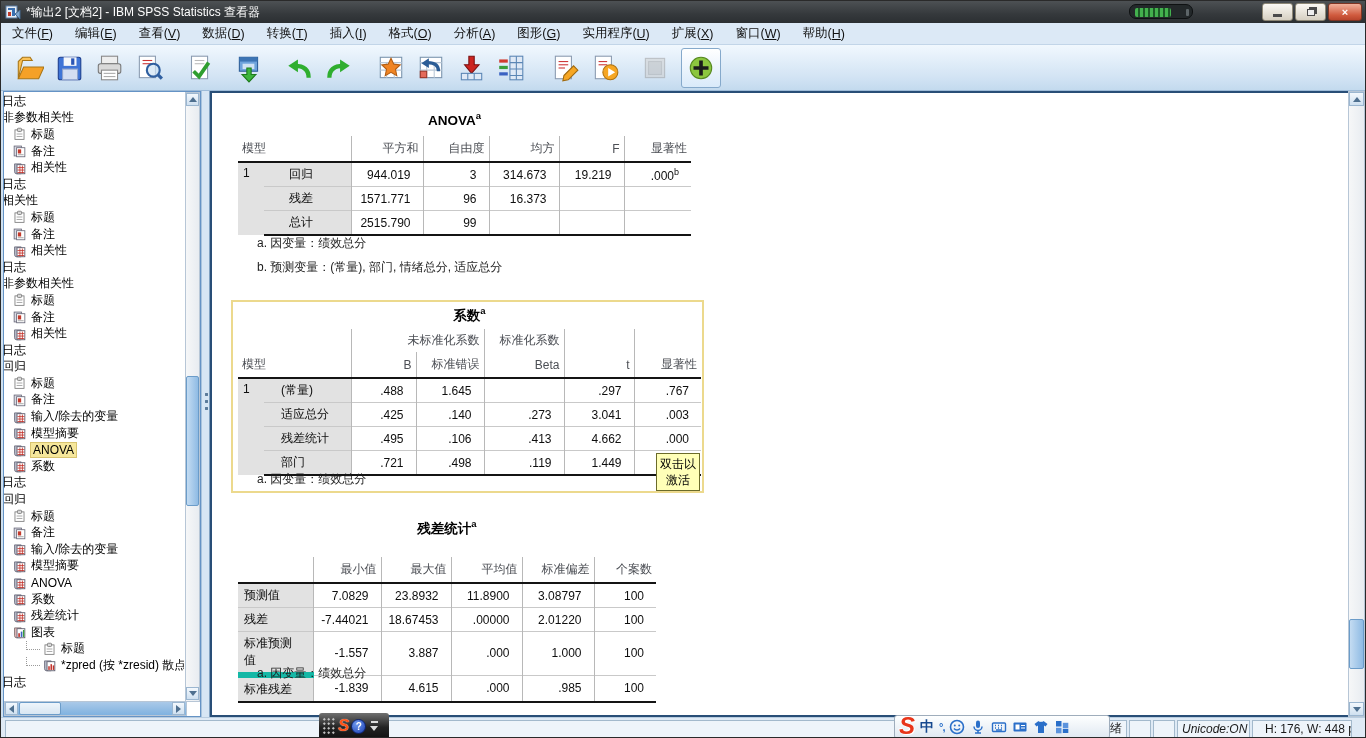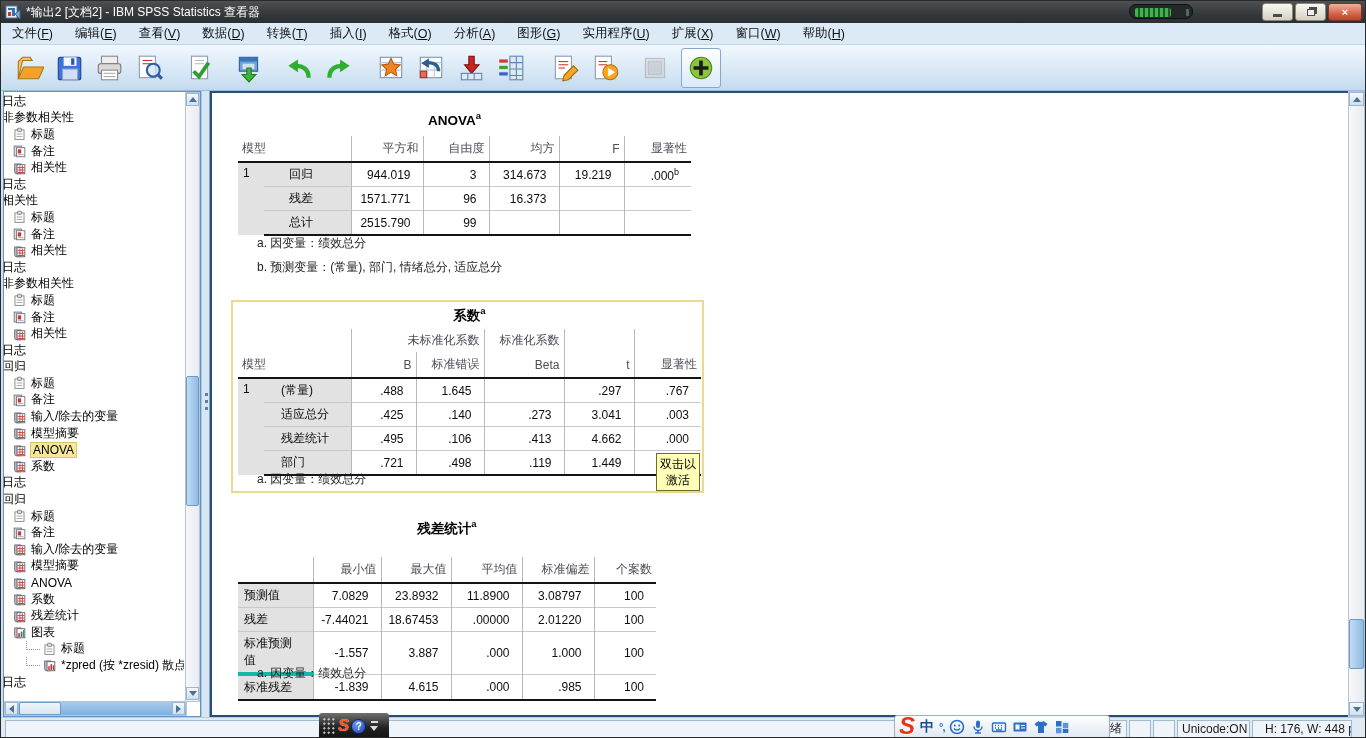--- a/index.html
+++ b/index.html
@@ -742,21 +742,21 @@
               </tr>
               <tr>
                 <td class="lcell mcell gray" style="border-top:1px solid #c9c9c9;">标准预测值</td>
                 <td>-1.557</td>
                 <td>3.887</td>
                 <td>.000</td>
                 <td>1.000</td>
                 <td>100</td>
               </tr>
               <tr>
-                <td class="lcell mcell gray" style="border-top:4px solid #14b8a6;">标准残差</td>
+                <td class="lcell mcell gray" style="border-top:6px solid #14b8a6;">标准残差</td>
                 <td>-1.839</td>
                 <td>4.615</td>
                 <td>.000</td>
                 <td>.985</td>
                 <td>100</td>
               </tr>
             </tbody>
           </table>
         </div>
       <div class="abs" id="resid-foot" style="left:45px;top:572px;">
@@ -772,21 +772,21 @@
     <div class="sbtn" style="left:1348px;top:611px;width:15px;height:14px;">
         <span class="tri-down"></span>
       </div>
   </div>
 
   <div class="statusbar" id="statusbar">
       <div class="seg" style="width: 950px;"></div>
       <div class="seg right" style="width: 170px;">绪</div>
       <div class="seg" style="width: 22px;"></div>
       <div class="seg" style="width: 22px;"></div>
-      <div class="seg" style="width: 73px;">Unicode:ON</div>
+      <div class="seg" style="width: 73px; font-style: italic;">Unicode:ON</div>
       <div class="seg" style="width: 100px; padding-left: 12px;">H: 176, W: 448 pt.</div>
     </div>
 
   <div class="sogou-mini">
     <div class="dots"></div>
     <span class="mini-s">S</span>
     <span class="mini-q">?</span>
     <span class="mini-r">
       <span class="mini-bar"></span>
       <span class="tri-down" style="border-top-color:#ddd;"></span>

